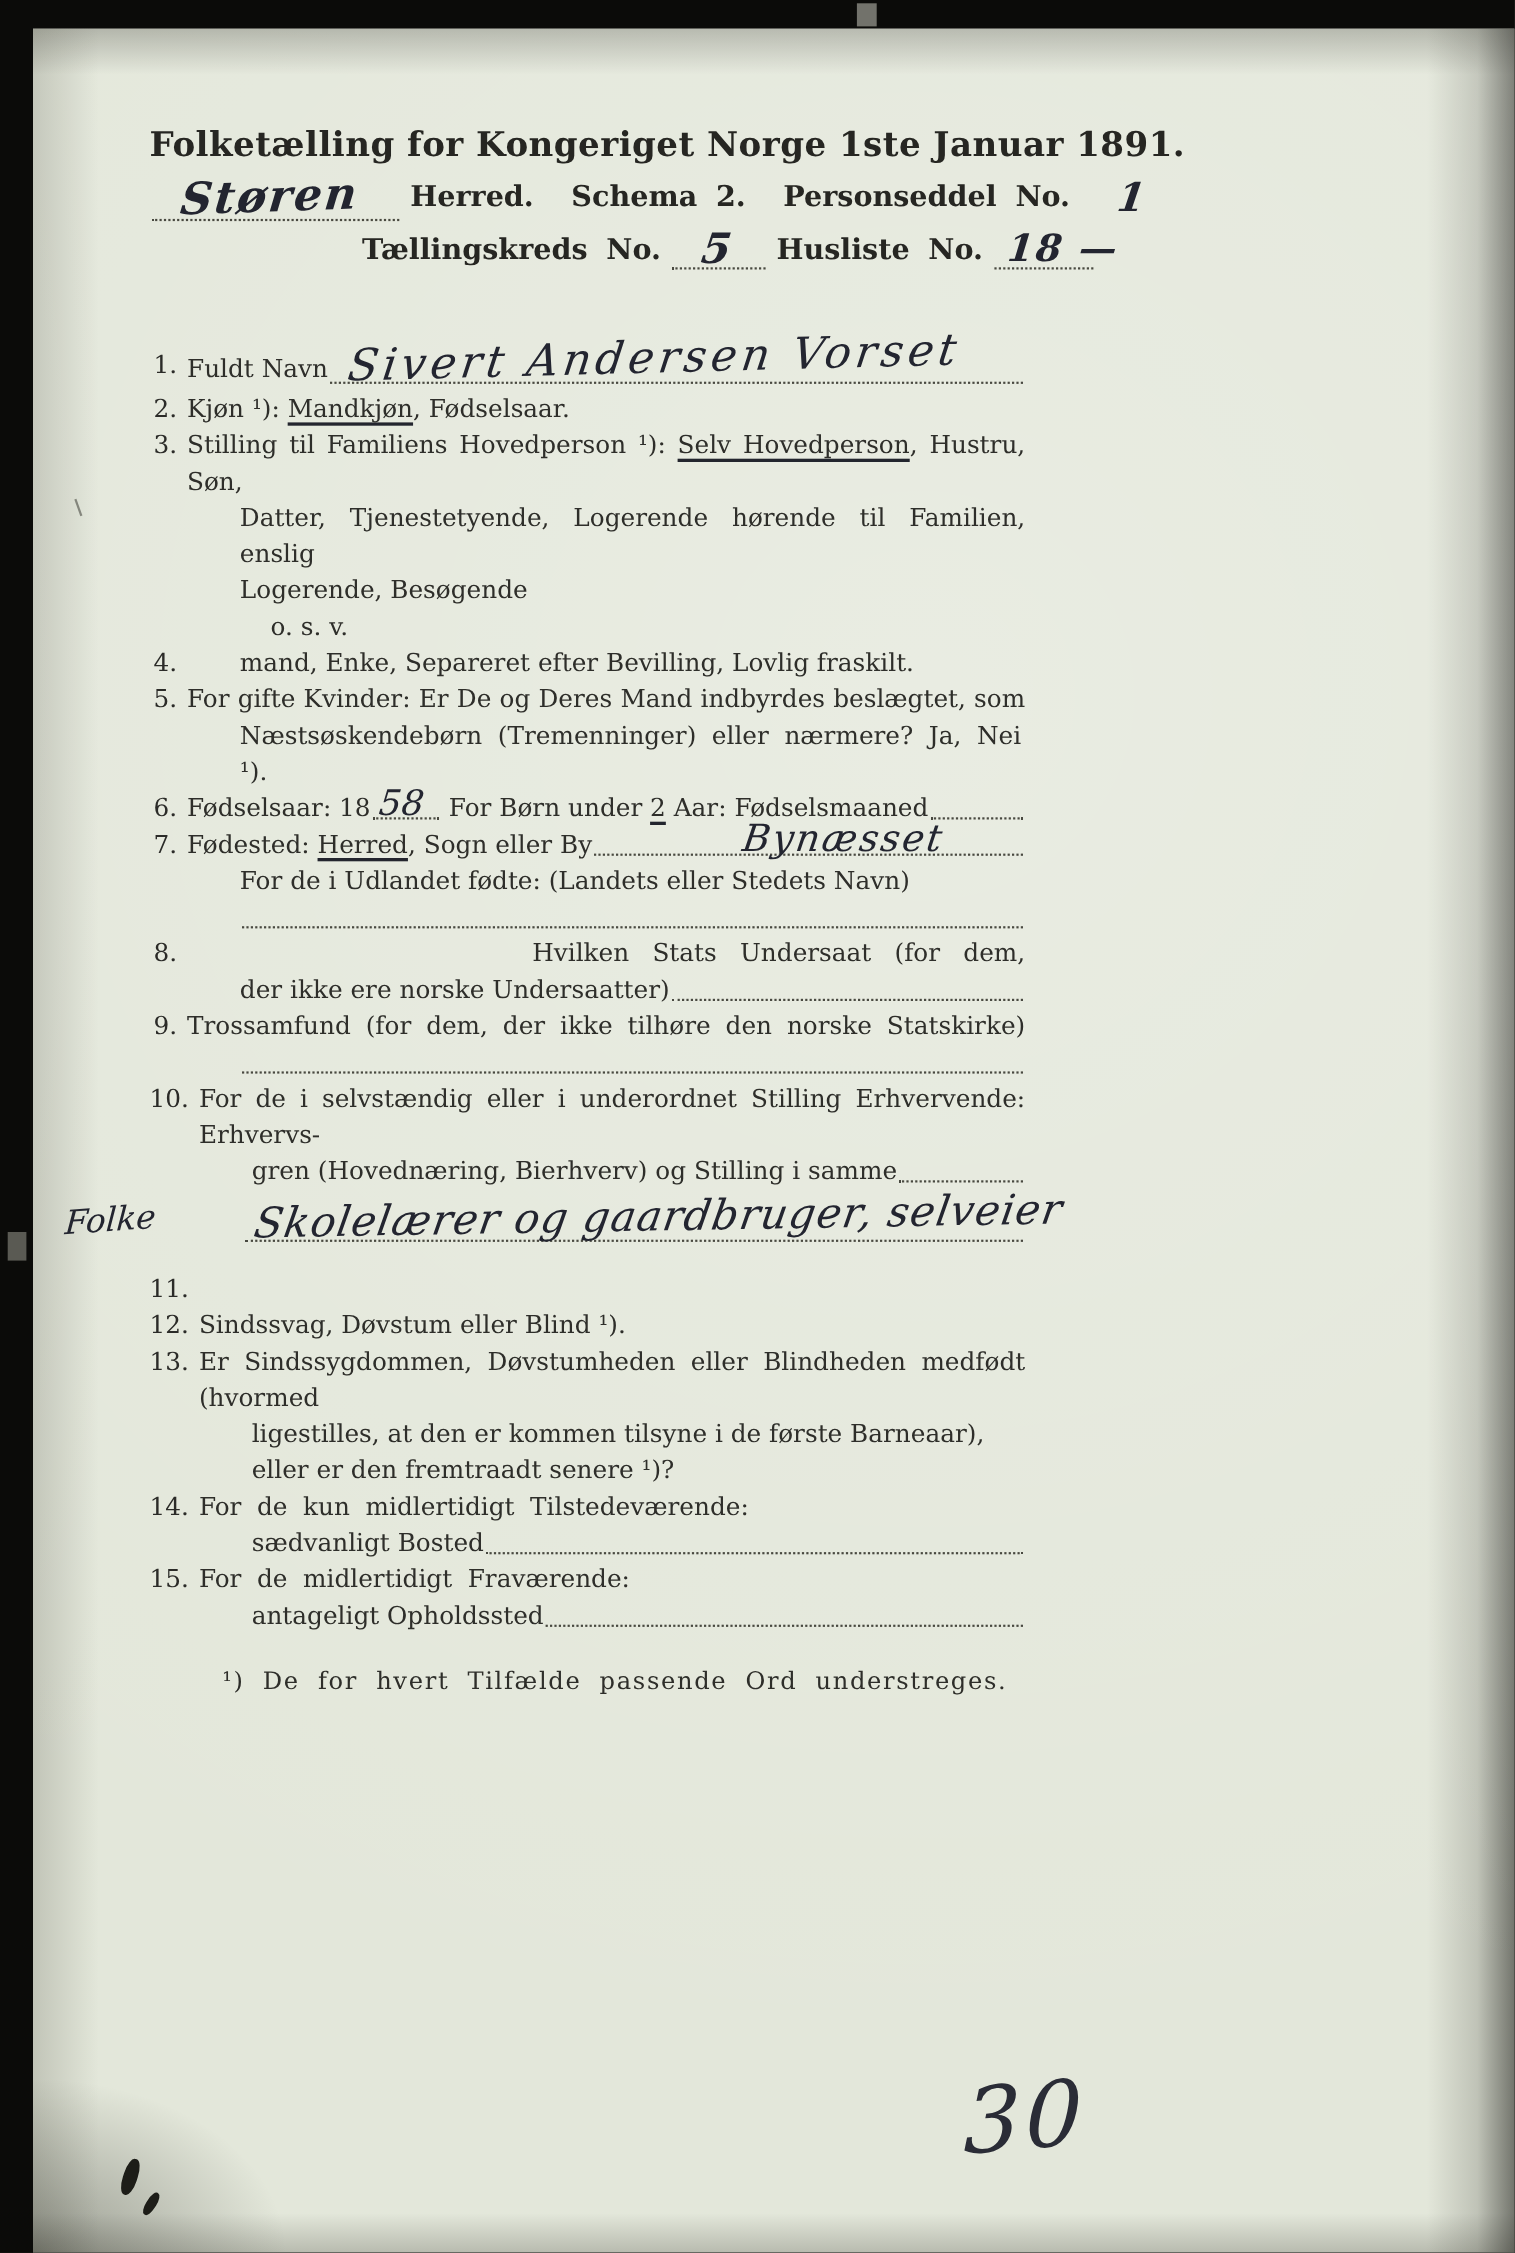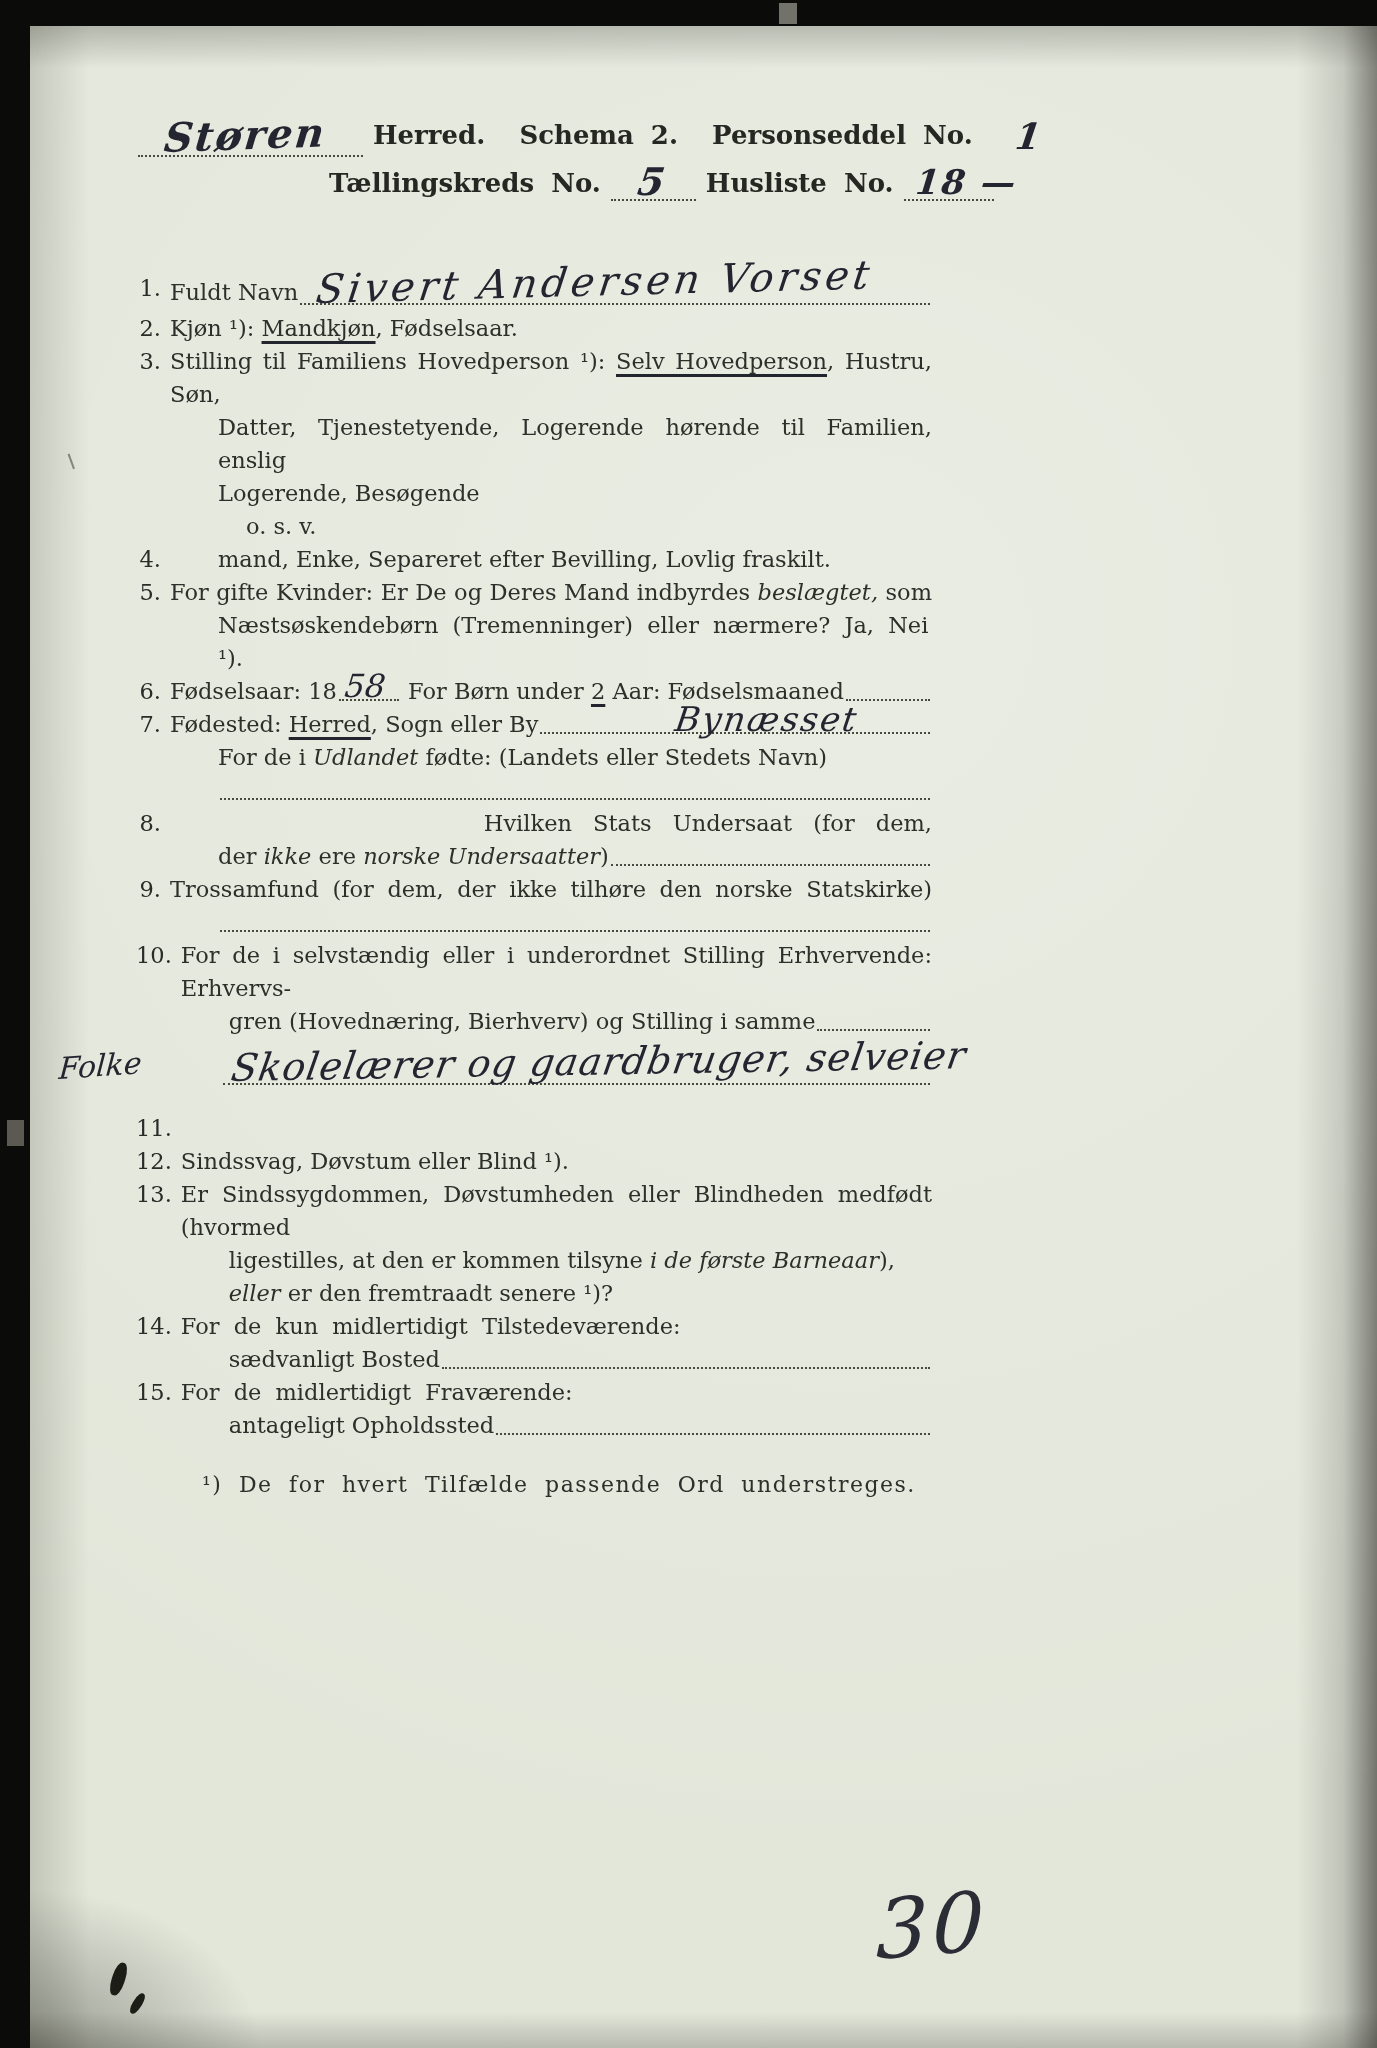--- a/index.html
+++ b/index.html
@@ -81,21 +81,21 @@
   .fline.ind2 { padding-left:76px; }
   .fline.just { text-align:justify; text-align-last:justify; }
   .fline.ws1  { word-spacing:7px; }
   .fline.ws2  { word-spacing:14px;text-align:right; }
   .fline.flex { display:flex; align-items:baseline; }
   .fline.flex .seg { flex:none; white-space:pre; }
   .fline.hwline { height:56px; position:relative; padding-left:40px; }
   .fline.hwline .dots { margin-bottom:9px; }
 
   .seg.b { font-weight:normal; }
-  .seg.i { font-style:italic; }
+  .seg.i { }
   .seg.u {
     text-decoration:underline;
     text-decoration-thickness:2.5px;
     text-underline-offset:5px;
     text-decoration-color:#23252e;
   }
 
   .footnote {
     margin-top:30px; margin-left:66px;
     font-size:22px; letter-spacing:1.5px; word-spacing:8px; color:#2e2e2a;
@@ -115,20 +115,21 @@
 </head>
 <body>
 
 <div class="scan">
   <div class="bar-notch"></div>
   <div class="strip-notch"></div>
 
   <div class="paper">
     <div class="content">
 
+      <div class="title">Folketælling for Kongeriget Norge 1ste Januar 1891.</div>
 
       <div class="hrow row2">
         <span class="dots w-storen">
           <span class="hw over hw-storen">Støren</span>
         </span>
         <span class="hprint">Herred.  Schema 2.  Personseddel No.</span>
         <span class="dots">
           <span class="hw over hw-one">1</span>
         </span>
       </div>

